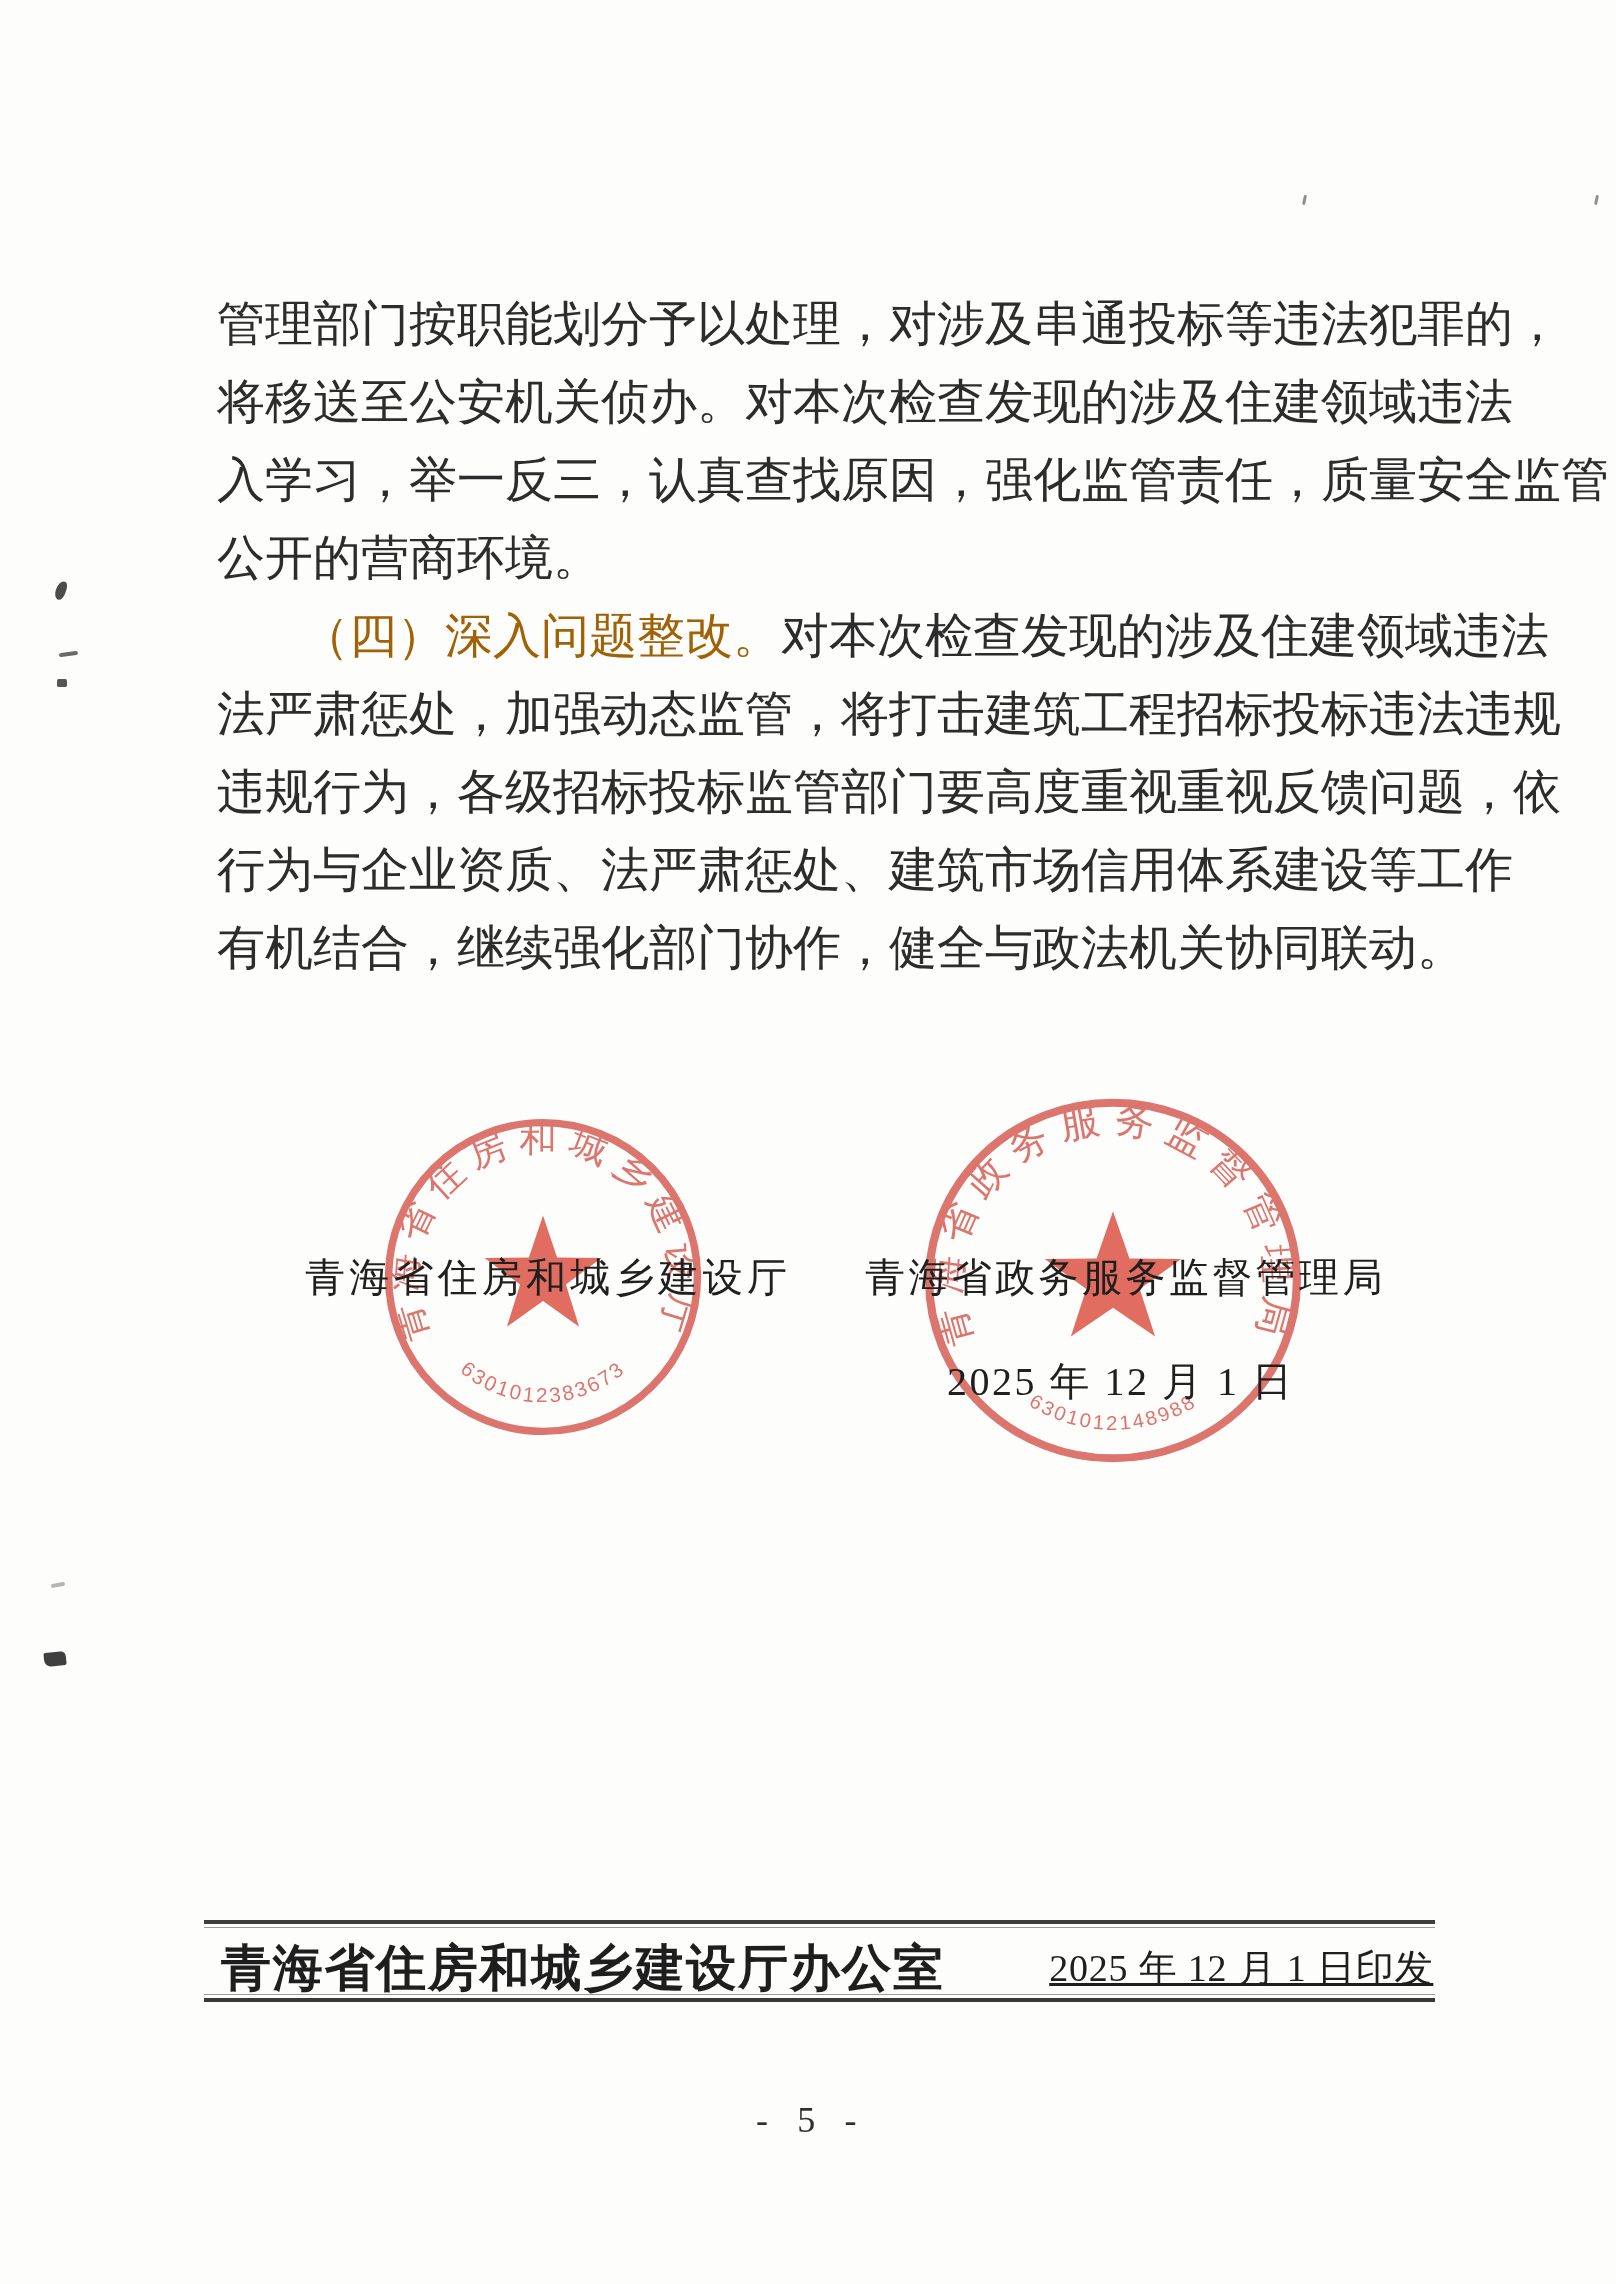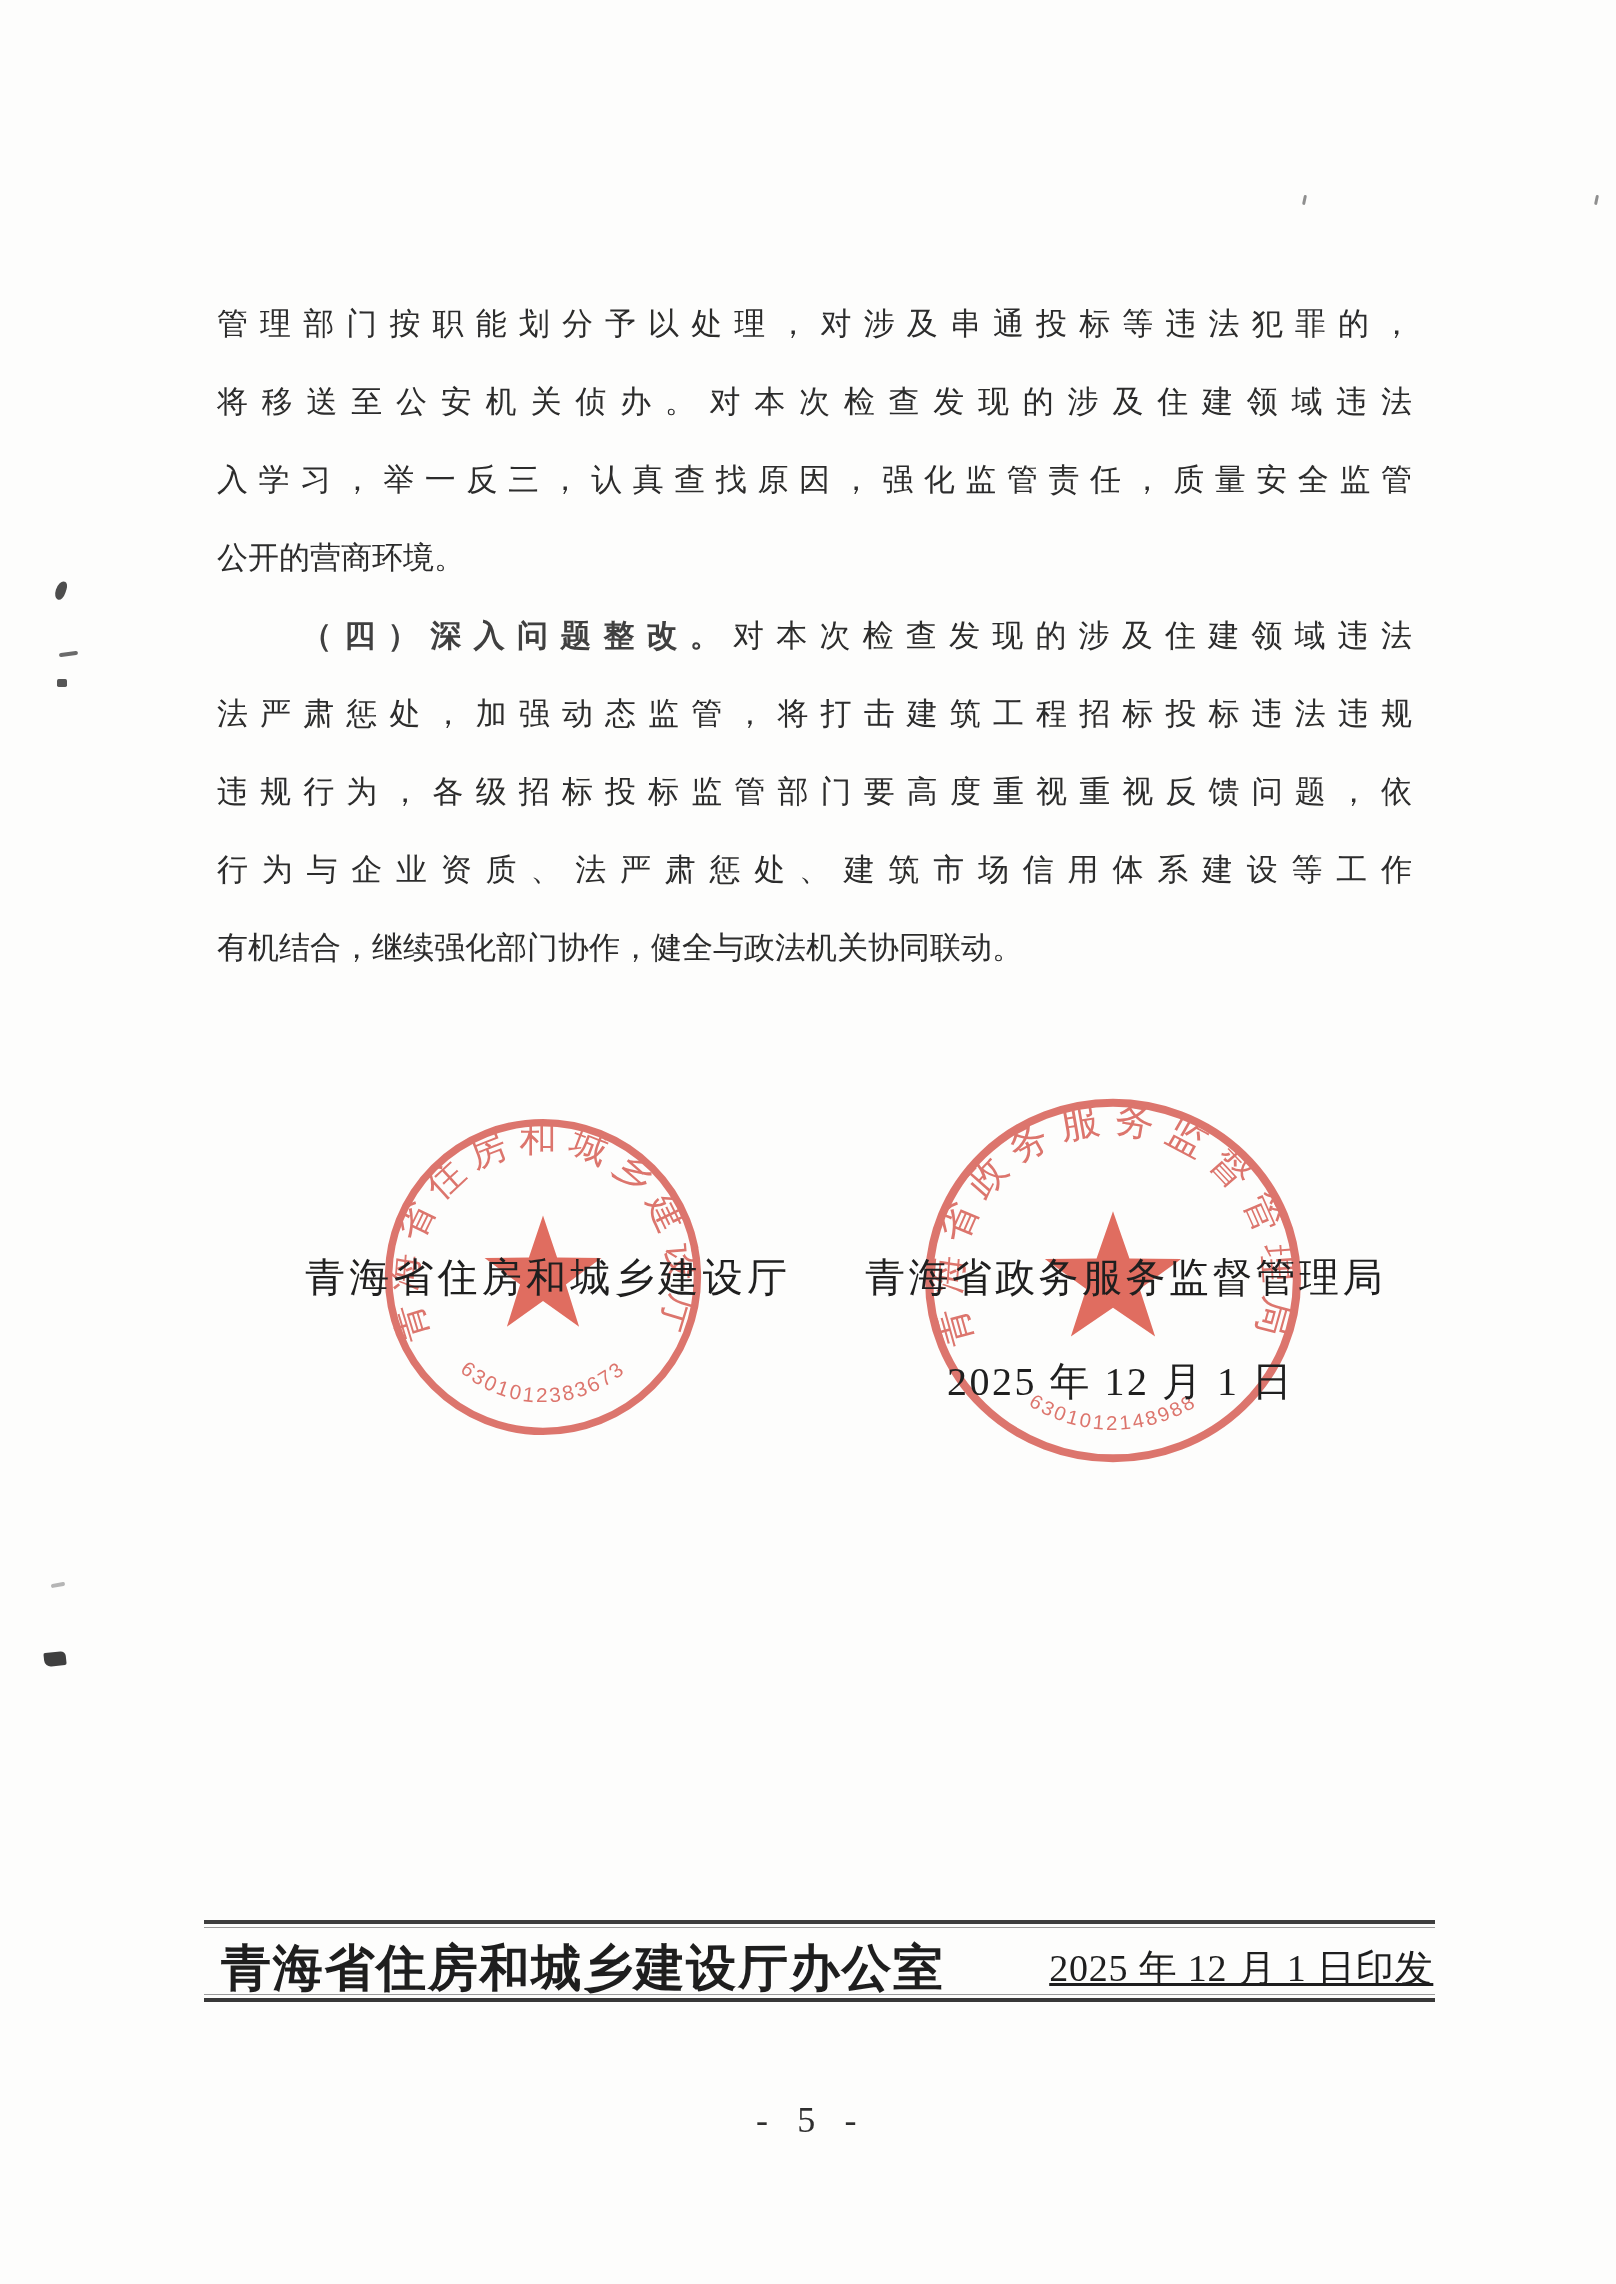--- a/index.html
+++ b/index.html
@@ -11,28 +11,28 @@
     overflow:hidden;
     font-family:"Liberation Serif","DejaVu Serif",serif;
     color:#2c2c2c;
   }
   
   .body-text{
     position:absolute;left:217px;top:285px;width:1195px;
   }
   .line{
     width:1195px;height:78px;line-height:78px;
-    font-size:31px;color:#2c2c2c;
+    font-size:48px;color:#2c2c2c;
     text-align:justify;text-align-last:justify;
     text-justify:inter-character;
     white-space:nowrap;
   }
   .line.short{text-align-last:left;}
   .line.indent{text-indent:84px;}
-  .line .lead{font-weight:bold;color:#404040;}
+  .line .lead{font-weight:normal;color:#a16207;}
   
   .sig{
     position:absolute;z-index:3;
     font-size:40px;letter-spacing:4.2px;color:#1f1f1f;
     white-space:nowrap;line-height:51px;
   }
   #sig-left{left:305px;top:1252px;}
   #sig-right{left:865px;top:1252px;letter-spacing:3.4px;}
   #sig-date{left:947px;top:1356px;letter-spacing:2.5px;}
   

